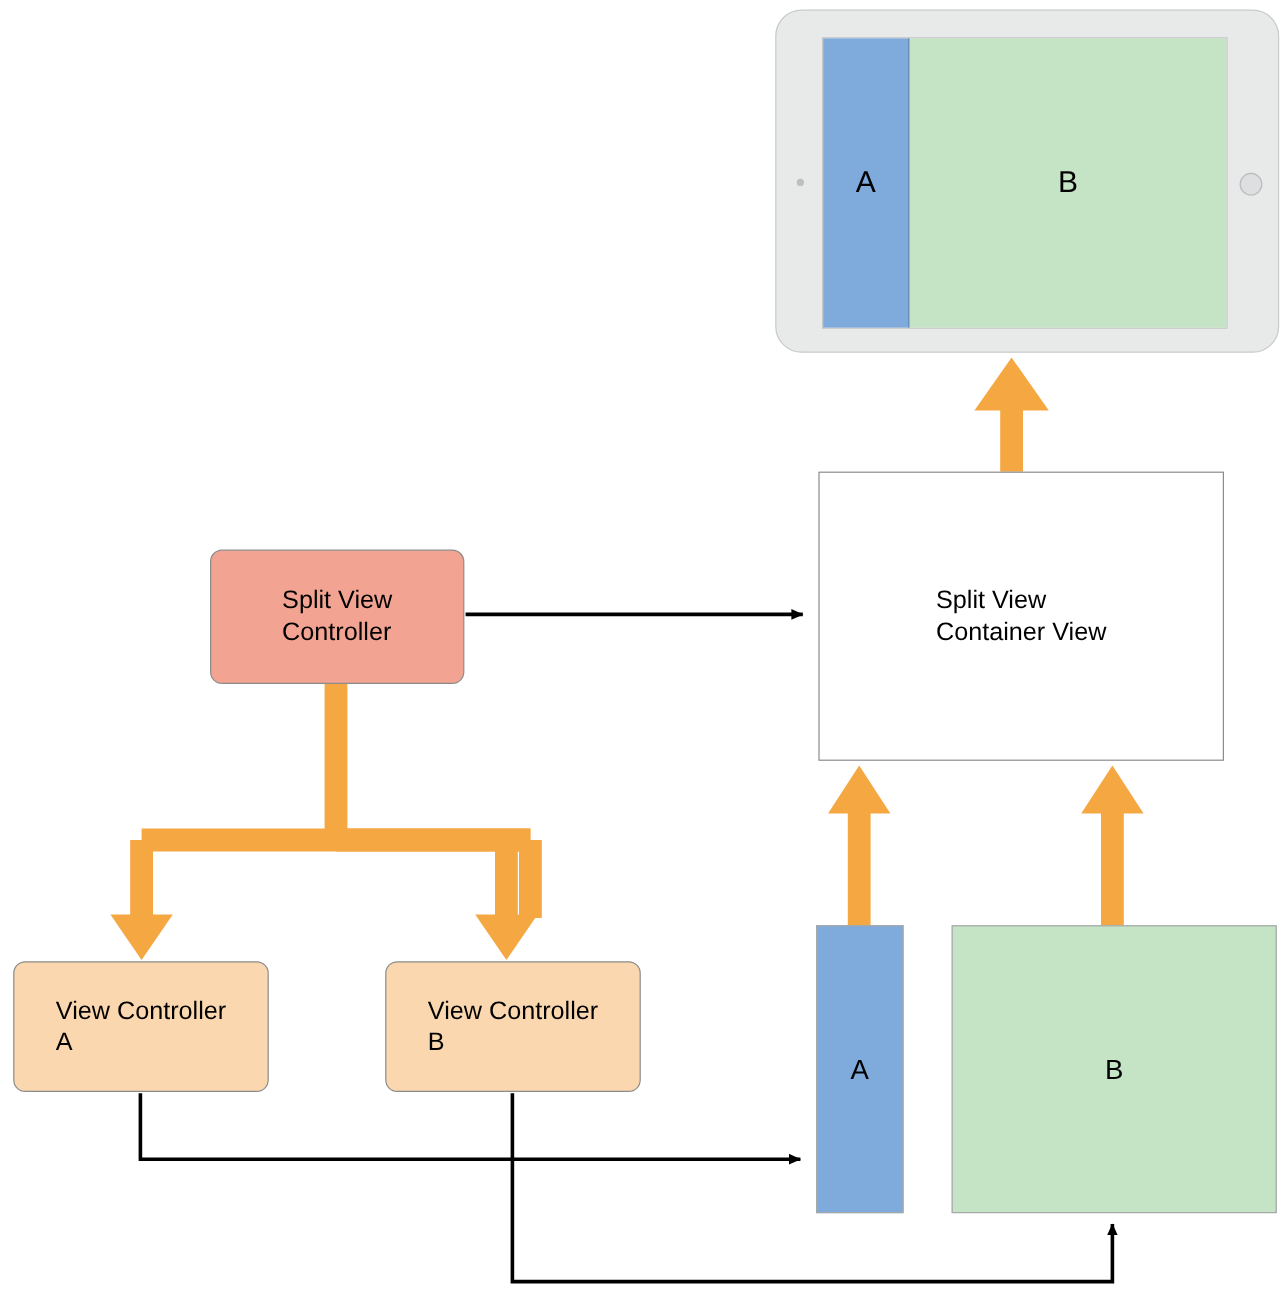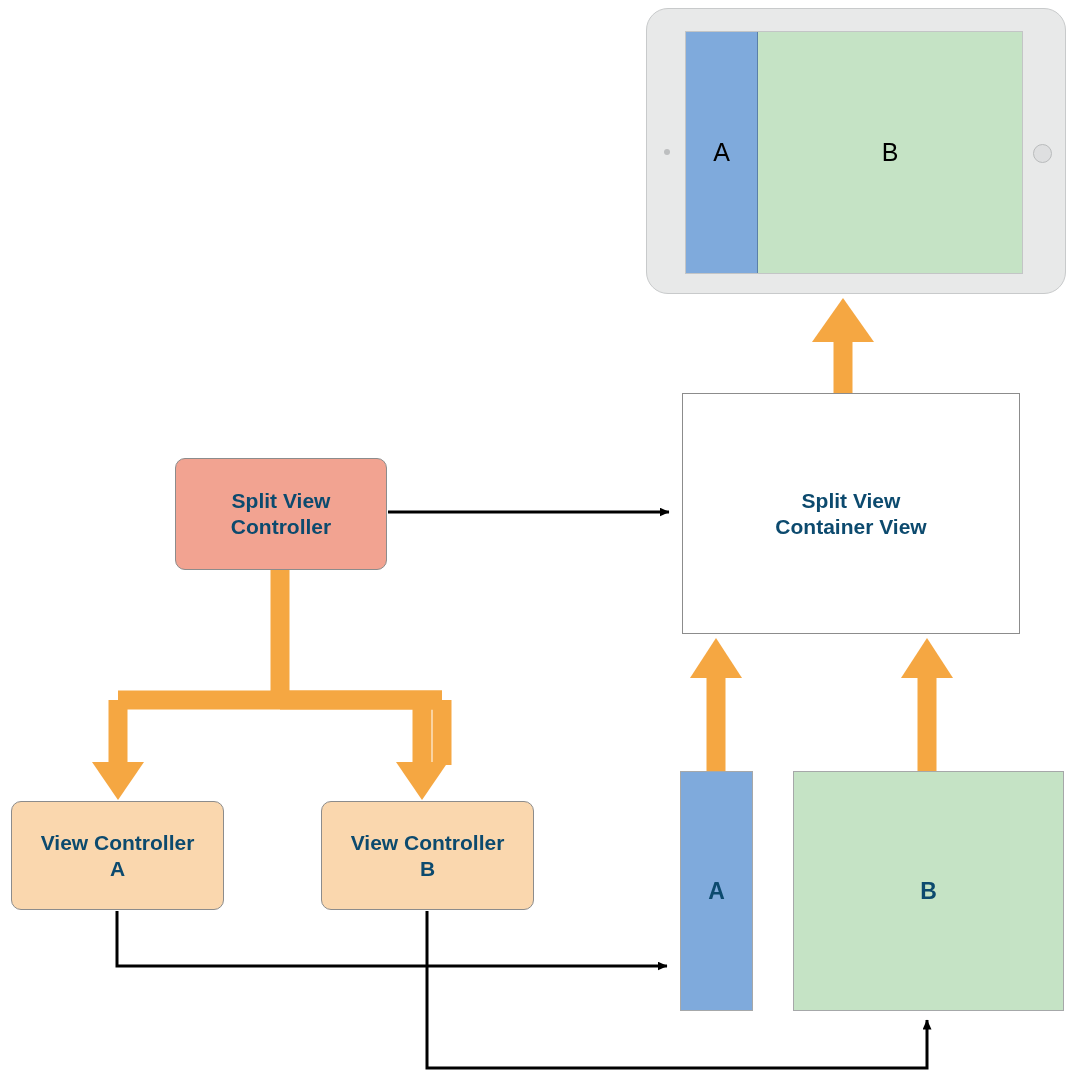--- a/index.html
+++ b/index.html
@@ -24,25 +24,24 @@
     width: 1072px;
     height: 1080px;
     pointer-events: none;
   }
   .node {
     position: absolute;
     box-sizing: border-box;
     display: flex;
     align-items: center;
     justify-content: center;
-    text-align: center;
-    color: #0c4a6e;
+    text-align: left;
+    color: #000000;
     line-height: 1.22;
     white-space: pre-line;
-    font-weight: bold;
   }
 
   
   #tablet-device {
     position: absolute;
     left: 646px;
     top: 8px;
     width: 420px;
     height: 286px;
     background: #e8e9e9;

